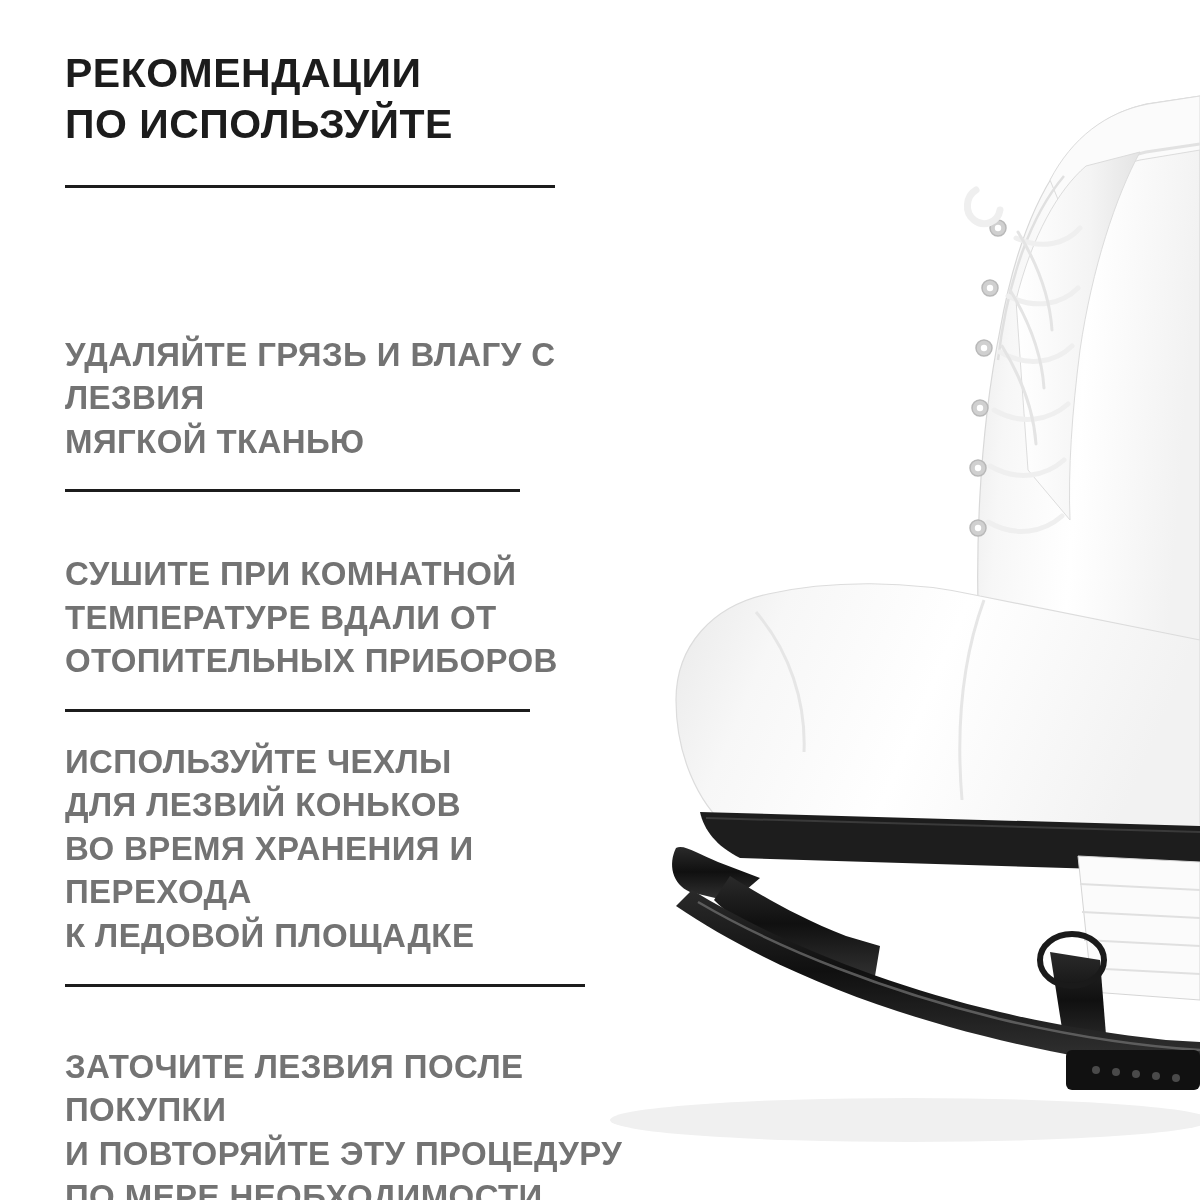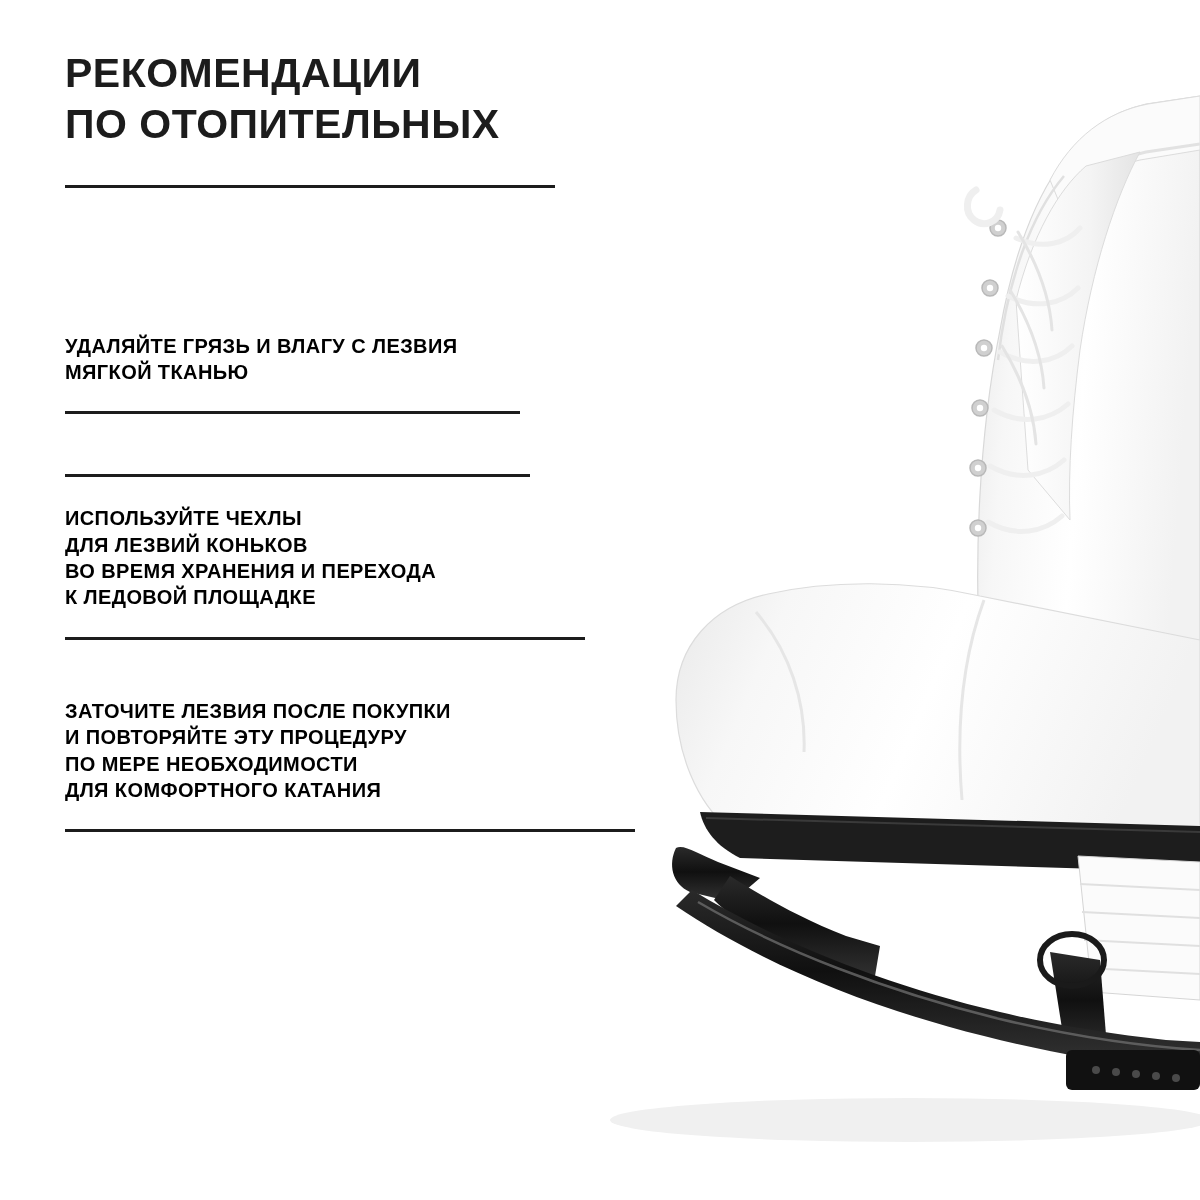--- a/index.html
+++ b/index.html
@@ -52,25 +52,25 @@
   .rule.title-rule {
     width: 490px;
     margin-top: 34px;
   }
 
   .tip {
     position: relative;
   }
 
   .tip-text {
-    font-size: 20px;
+    font-size: 33px;
     line-height: 1.32;
     font-weight: 700;
     letter-spacing: 0.4px;
-    color: #000000;
+    color: #737373;
     white-space: pre-line;
   }
 
   .tip .rule {
     margin-top: 26px;
   }
 
   .tip-1 { margin-top: 145px; }
   .tip-1 .rule { width: 455px; }
 
@@ -245,30 +245,33 @@
         <circle cx="596" cy="1078" r="4"></circle>
       </g>
 
       <ellipse cx="492" cy="960" rx="32" ry="26" fill="none" stroke="#1a1a1a" stroke-width="6"></ellipse>
     </svg>
   </div>
 
   <div class="content">
 
     <h1 class="title">РЕКОМЕНДАЦИИ
-ПО ОТОПИТЕЛЬНЫХ</h1>
+ПО ИСПОЛЬЗУЙТЕ</h1>
     <hr class="rule title-rule">
 
     <div class="tip tip-1">
       <div class="tip-text">УДАЛЯЙТЕ ГРЯЗЬ И ВЛАГУ С ЛЕЗВИЯ
 МЯГКОЙ ТКАНЬЮ</div>
       <hr class="rule">
     </div>
 
     <div class="tip tip-2">
+      <div class="tip-text">СУШИТЕ ПРИ КОМНАТНОЙ
+ТЕМПЕРАТУРЕ ВДАЛИ ОТ
+ОТОПИТЕЛЬНЫХ ПРИБОРОВ</div>
       <hr class="rule">
     </div>
 
     <div class="tip tip-3">
       <div class="tip-text">ИСПОЛЬЗУЙТЕ ЧЕХЛЫ
 ДЛЯ ЛЕЗВИЙ КОНЬКОВ
 ВО ВРЕМЯ ХРАНЕНИЯ И ПЕРЕХОДА
 К ЛЕДОВОЙ ПЛОЩАДКЕ</div>
       <hr class="rule">
     </div>

